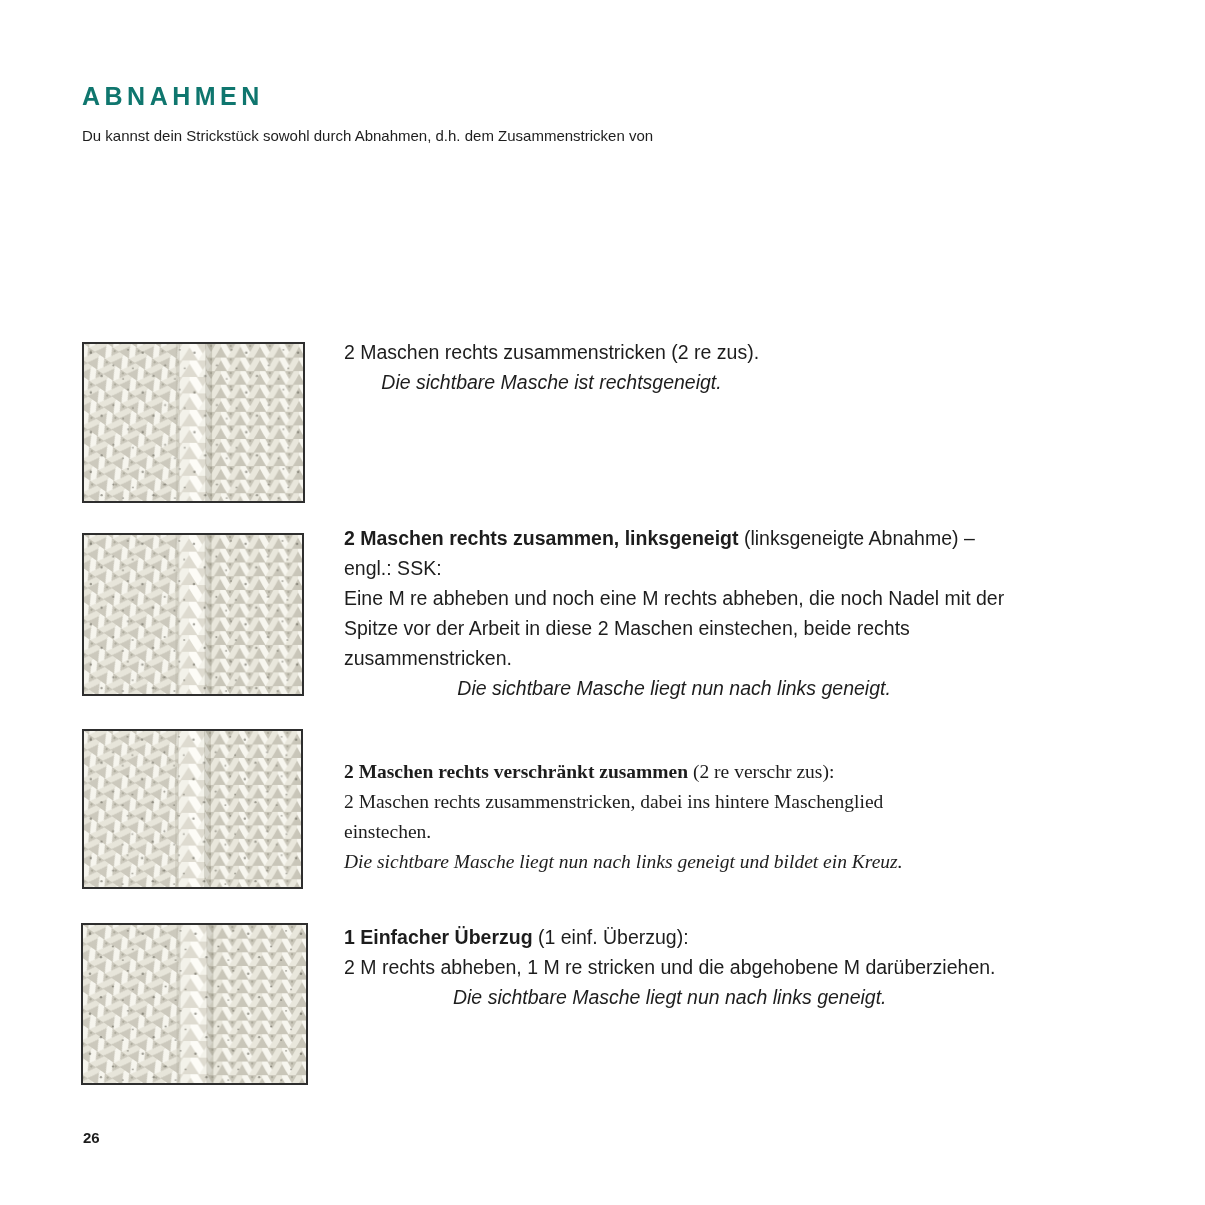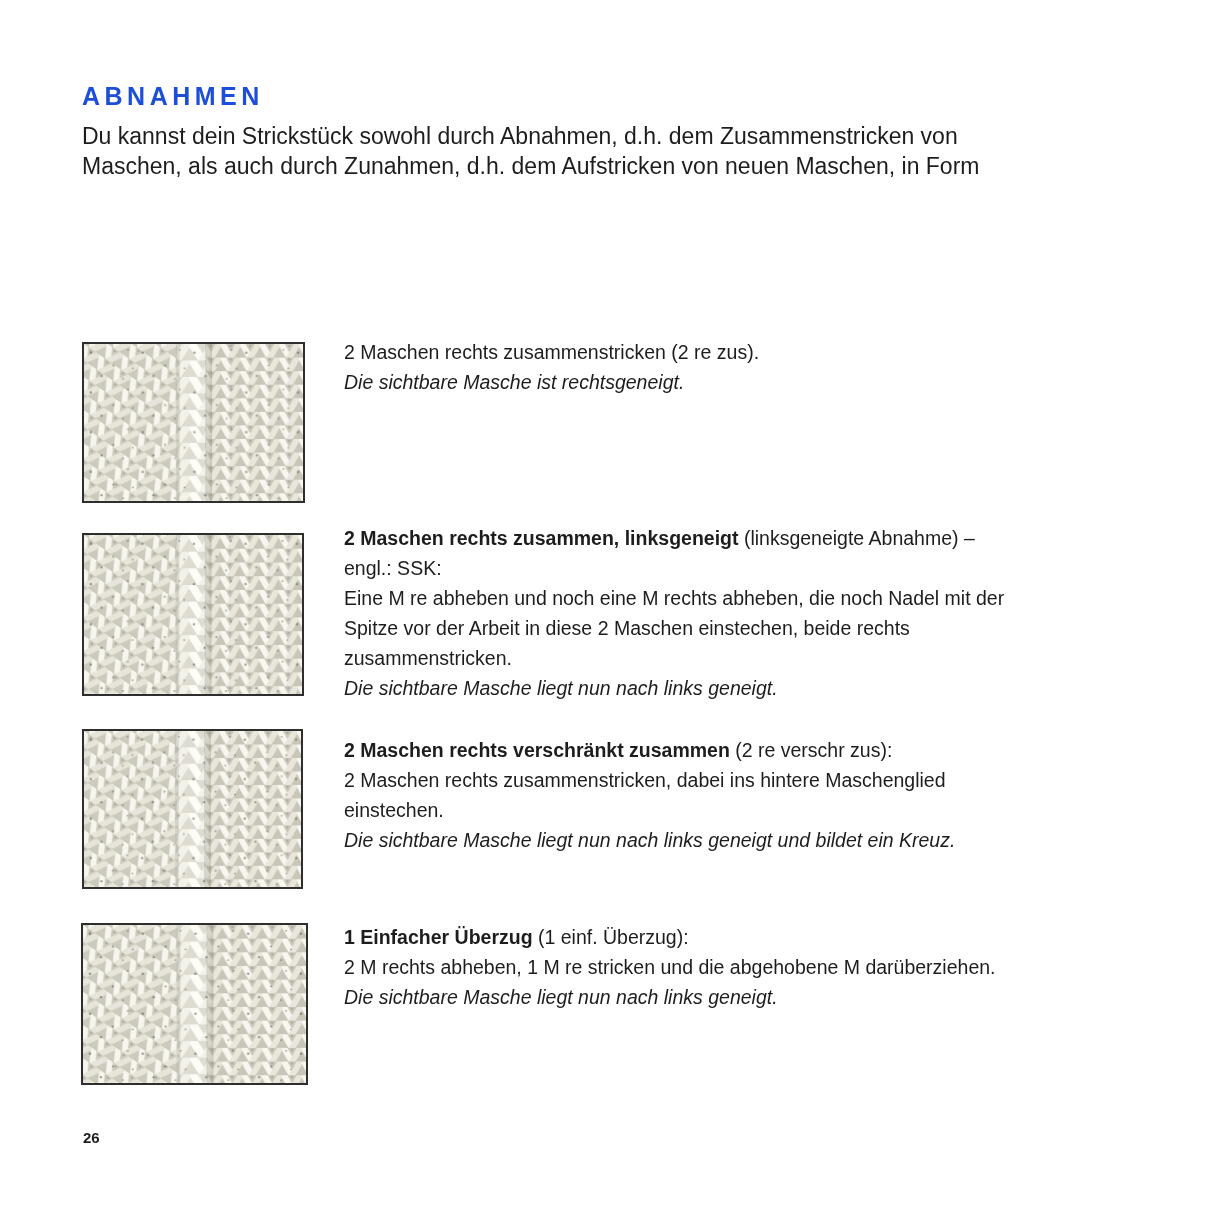--- a/index.html
+++ b/index.html
@@ -8,42 +8,42 @@
     background:#ffffff;
     font-family:"Liberation Sans", sans-serif;
     color:var(--text-color,#1d1d1d);
     position:relative;
     overflow:hidden;
   }
   .abs { position:absolute; }
   .page-title {
     left:82px; top:82px;
     font-size:25px; font-weight:bold; letter-spacing:4.5px;
-    color:#1d4ed8;
+    color:#0f766e;
   }
   .intro { left:82px; top:121px; }
   .line {
-    font-size:23px; line-height:30px; white-space:nowrap;
+    font-size:15px; line-height:30px; white-space:nowrap;
   }
   .row-text .line { font-size:19.5px; }
   .bold { font-weight:bold; }
-  .note { font-style:italic; }
+  .note { font-style:italic;text-align:center; }
   .swatch {
     position:absolute;
     border:2px solid var(--swatch-border,#2e2e2e);
     background:#eceae2;
     display:block;
   }
   .swatch1 { left:82px; top:342px; width:223px; height:161px; }
   .swatch2 { left:82px; top:533px; width:222px; height:163px; }
   .swatch3 { left:82px; top:729px; width:221px; height:160px; }
   .swatch4 { left:81px; top:923px; width:227px; height:162px; }
   .text1 { left:344px; top:337px; }
   .text2 { left:344px; top:523px; }
-  .text3 { left:344px; top:735px; }
+  .text3 { left:344px; top:757px;font-family:Liberation Serif, serif; }
   .text4 { left:344px; top:922px; }
   .page-number {
     left:83px; top:1129px;
     font-size:15px; font-weight:bold;
   }
   .defs-holder { position:absolute; width:0; height:0; overflow:hidden; }
 </style>
 </head>
 <body>
 
@@ -88,21 +88,20 @@
         <rect width="224" height="162" fill="url(#spk)" opacity="0.5"></rect>
       </g>
     </g>
   </defs>
 </svg>
 
 <h1 class="abs page-title">ABNAHMEN</h1>
 
 <div class="abs intro">
   <div class="line">Du kannst dein Strickstück sowohl durch Abnahmen, d.h. dem Zusammenstricken von</div>
-  <div class="line">Maschen, als auch durch Zunahmen, d.h. dem Aufstricken von neuen Maschen, in Form</div>
 </div>
 
 <svg class="swatch swatch1" viewBox="0 0 224 162" preserveAspectRatio="none">
   <use href="#swatch-art"></use>
 </svg>
 <div class="abs row-text text1">
   <div class="line">2 Maschen rechts zusammenstricken (2 re zus).</div>
   <div class="line note">Die sichtbare Masche ist rechtsgeneigt.</div>
 </div>
 

